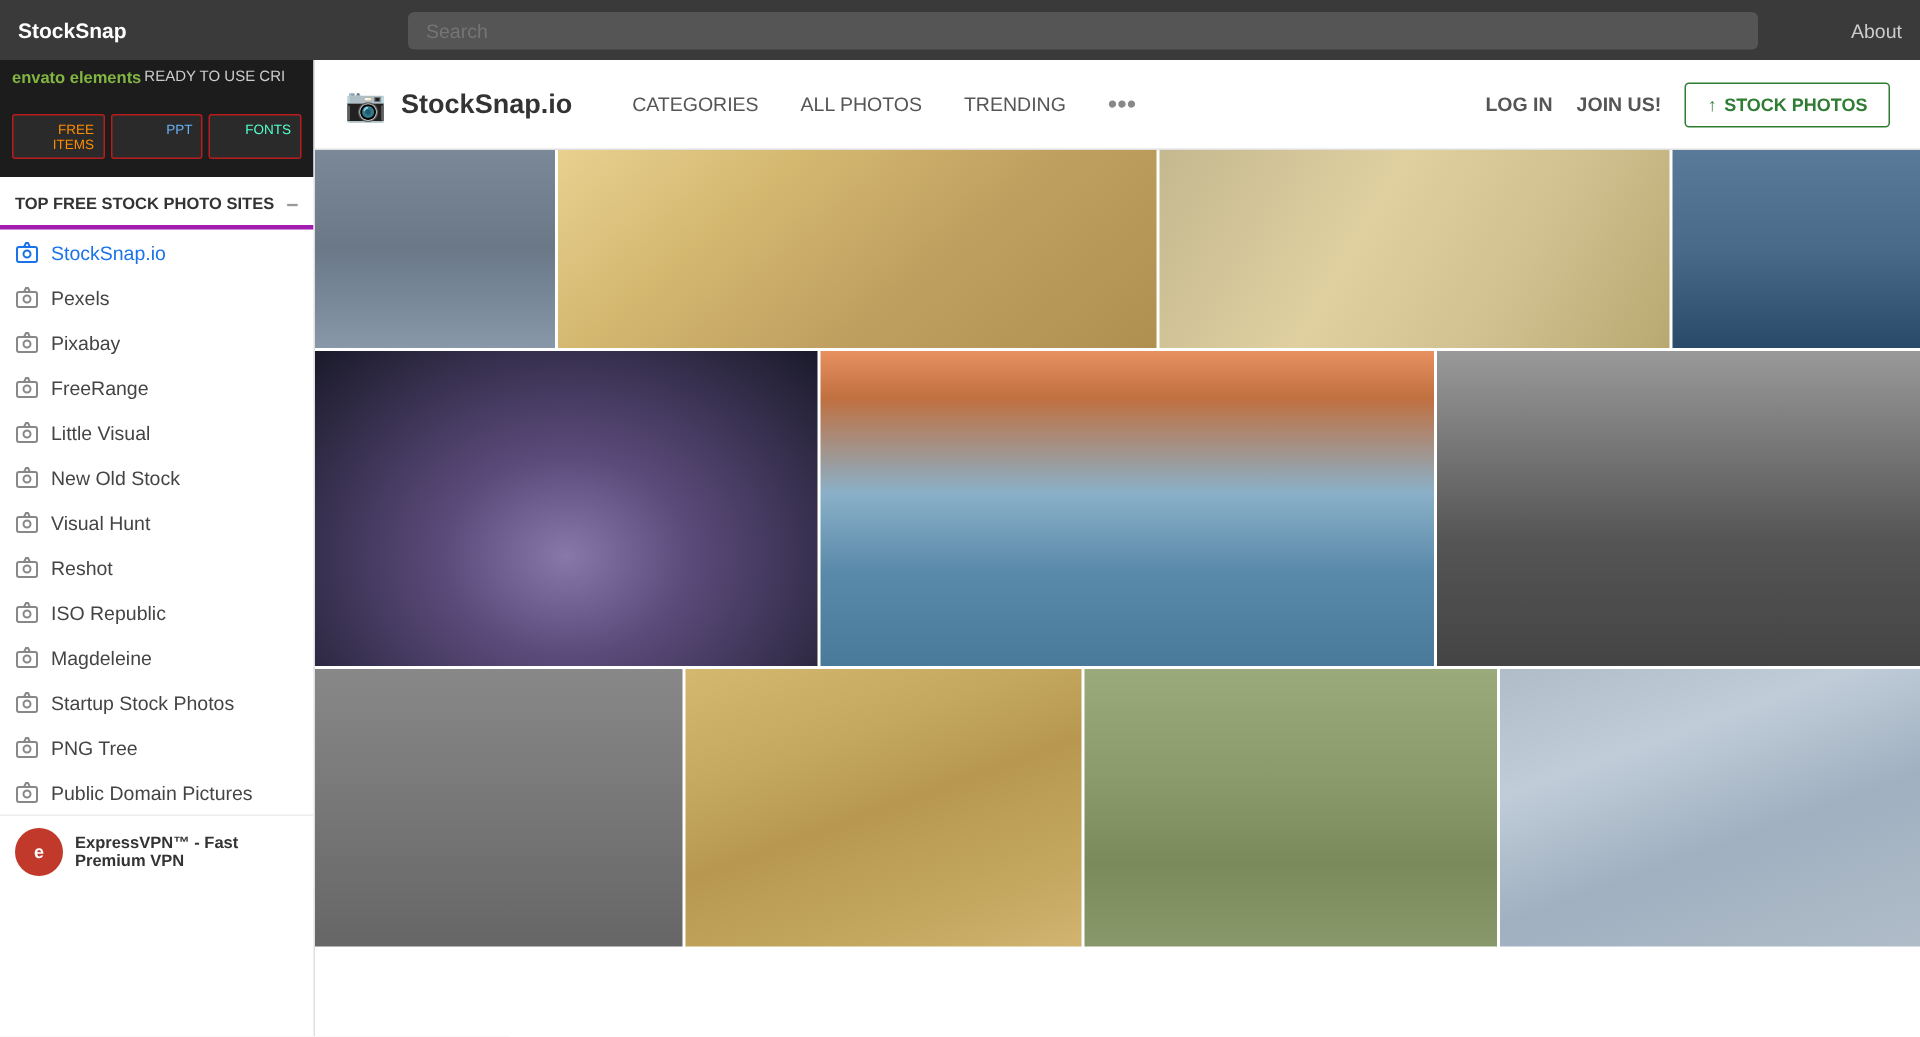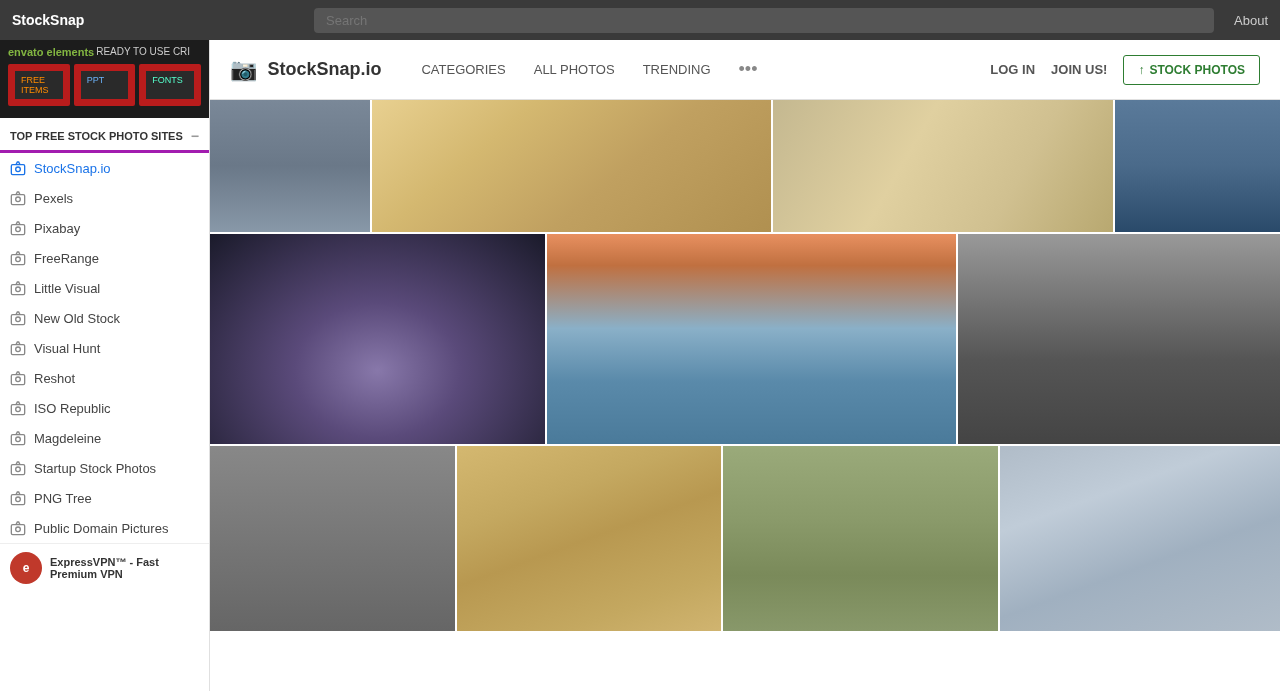--- a/index.html
+++ b/index.html
@@ -1,20 +1,20 @@
 <!DOCTYPE html>
 <html><head>
   <meta charset="utf-8">
   <style>
     * { box-sizing: border-box; margin: 0; padding: 0; }
     body { font-family: Arial, sans-serif; background: #f5f5f5; display: flex; flex-direction: column; height: 691px; overflow: hidden; }
 
     
     .browser-bar {
-      display: flex; align-items: center; background: #3a3a3a; height: 40px; padding: 0 12px; flex-shrink: 0;
+      display: flex; align-items: center; background: #3a3a3a; height: 40px; padding: 0 12px; flex-shrink: 0; gap: 42px;
     }
     .browser-bar-title { color: #fff; font-size: 14px; font-weight: bold; margin-right: auto; }
     .browser-search {
       flex: 1; max-width: 900px; background: #555; border: none; border-radius: 4px;
       color: #ccc; padding: 5px 12px; font-size: 13px; outline: none;
     }
     .browser-about { color: #ccc; font-size: 13px; margin-left: 20px; cursor: pointer; }
 
     
     .main-layout { display: flex; flex: 1; overflow: hidden; }
@@ -28,21 +28,21 @@
     
     .envato-banner {
       background: #1c1c1c; padding: 6px 8px;
     }
     .envato-top { display: flex; align-items: flex-start; gap: 2px; margin-bottom: 6px; }
     .envato-logo { color: #82b541; font-size: 11px; font-weight: bold; }
     .envato-ready { color: #ccc; font-size: 10px; }
     .envato-items { display: flex; gap: 4px; margin-bottom: 6px; }
     .envato-item {
       background: #2a2a2a; color: #fff; font-size: 9px; padding: 4px 6px;
-      border-radius: 2px; text-align: left; flex: 1; border: 7px solid #b91c1c;
+      border-radius: 2px; text-align: right; flex: 1; border: 1px solid #b91c1c; margin-top: 12px;
     }
     .envato-item.orange { color: #ff8c00; }
     .envato-item.blue { color: #6ab0f5; }
     .envato-item.teal { color: #5fc; }
     .start-now-btn {
       background: #e8294c; color: #fff; width: 100%; border: none;
       padding: 7px; font-size: 12px; font-weight: bold; border-radius: 3px; cursor: pointer;
     }
 
     

